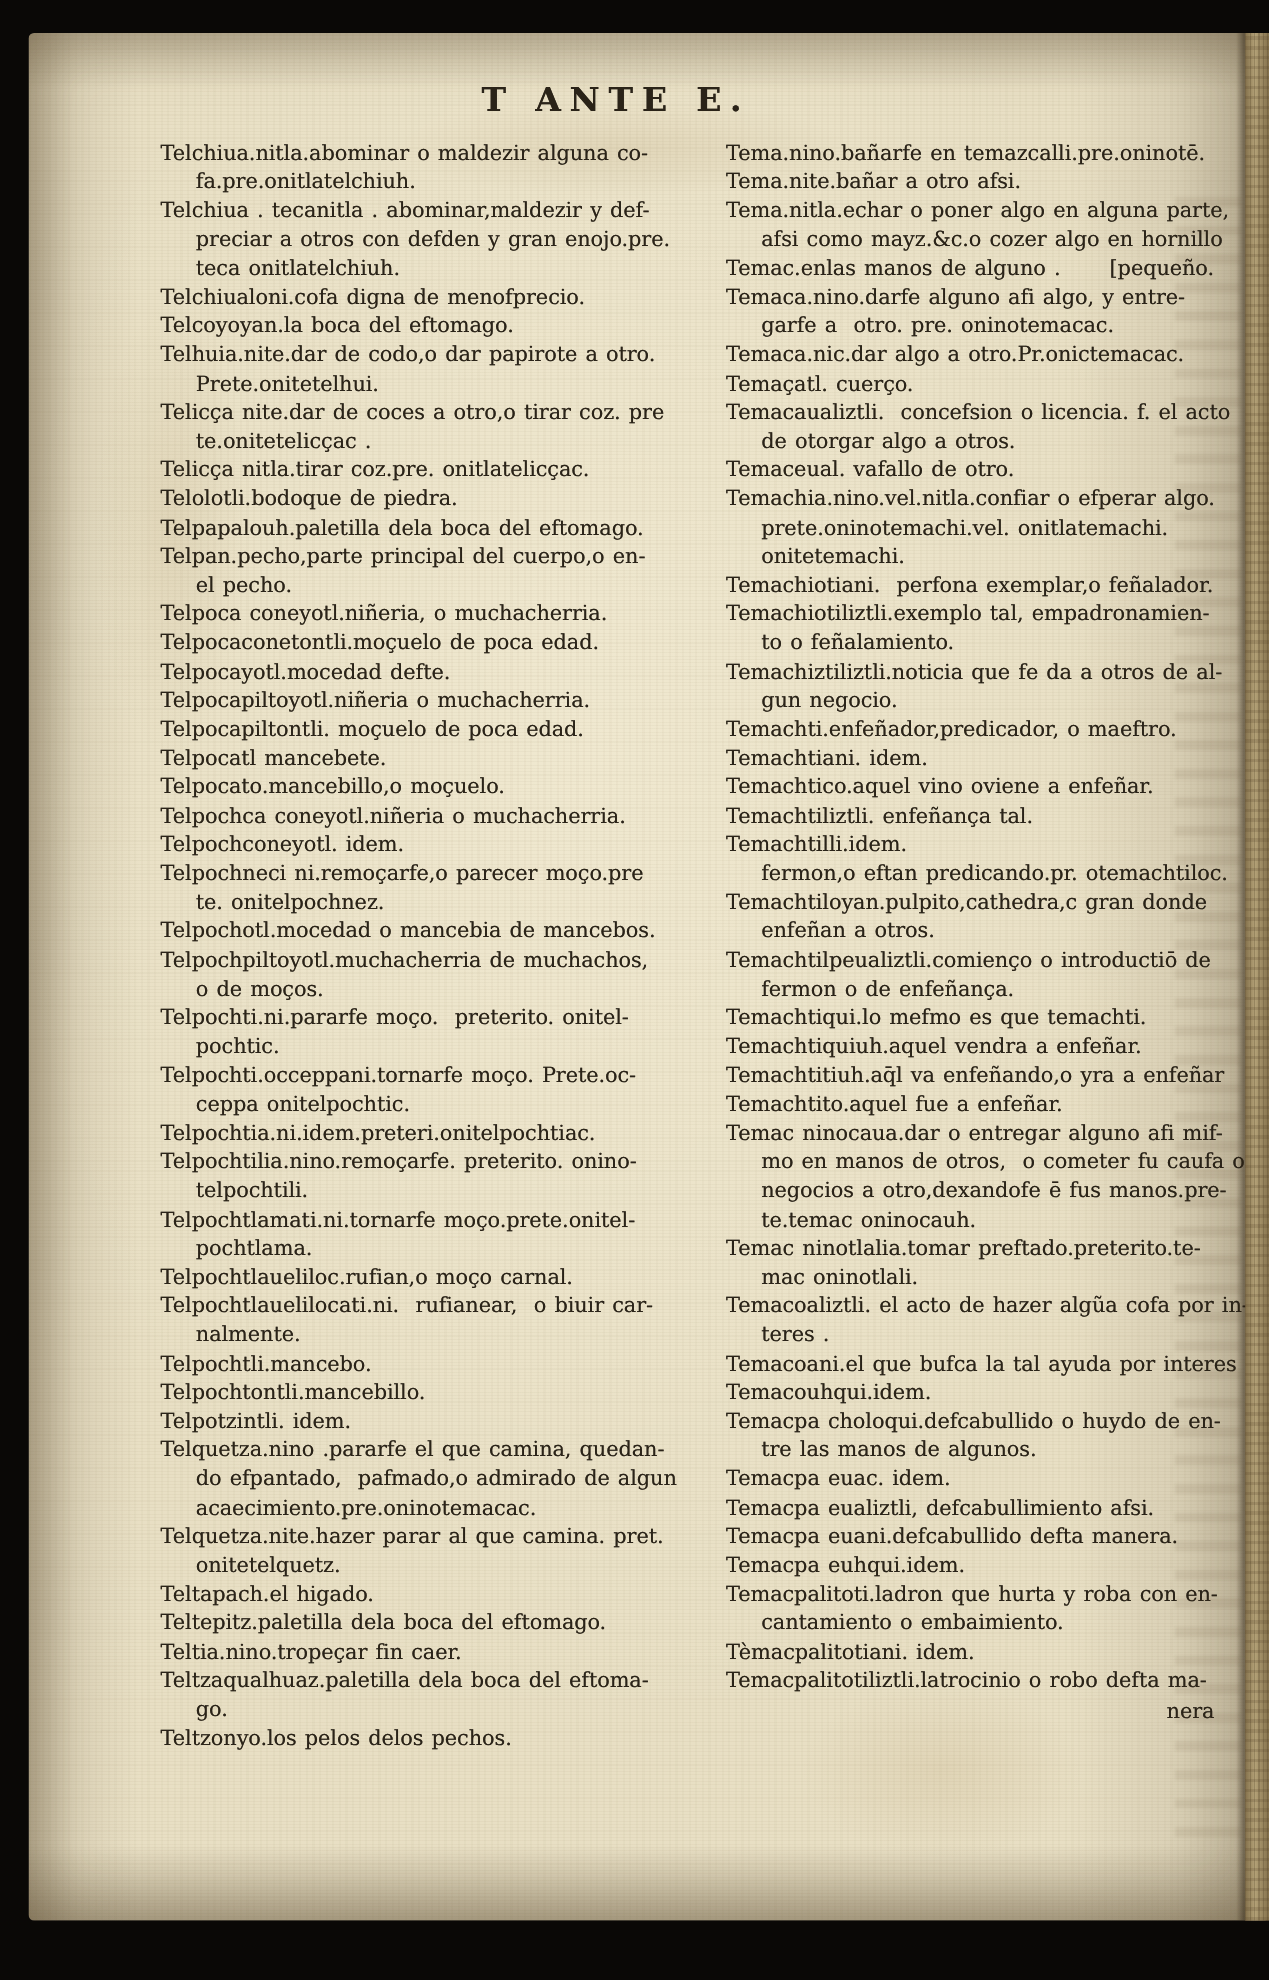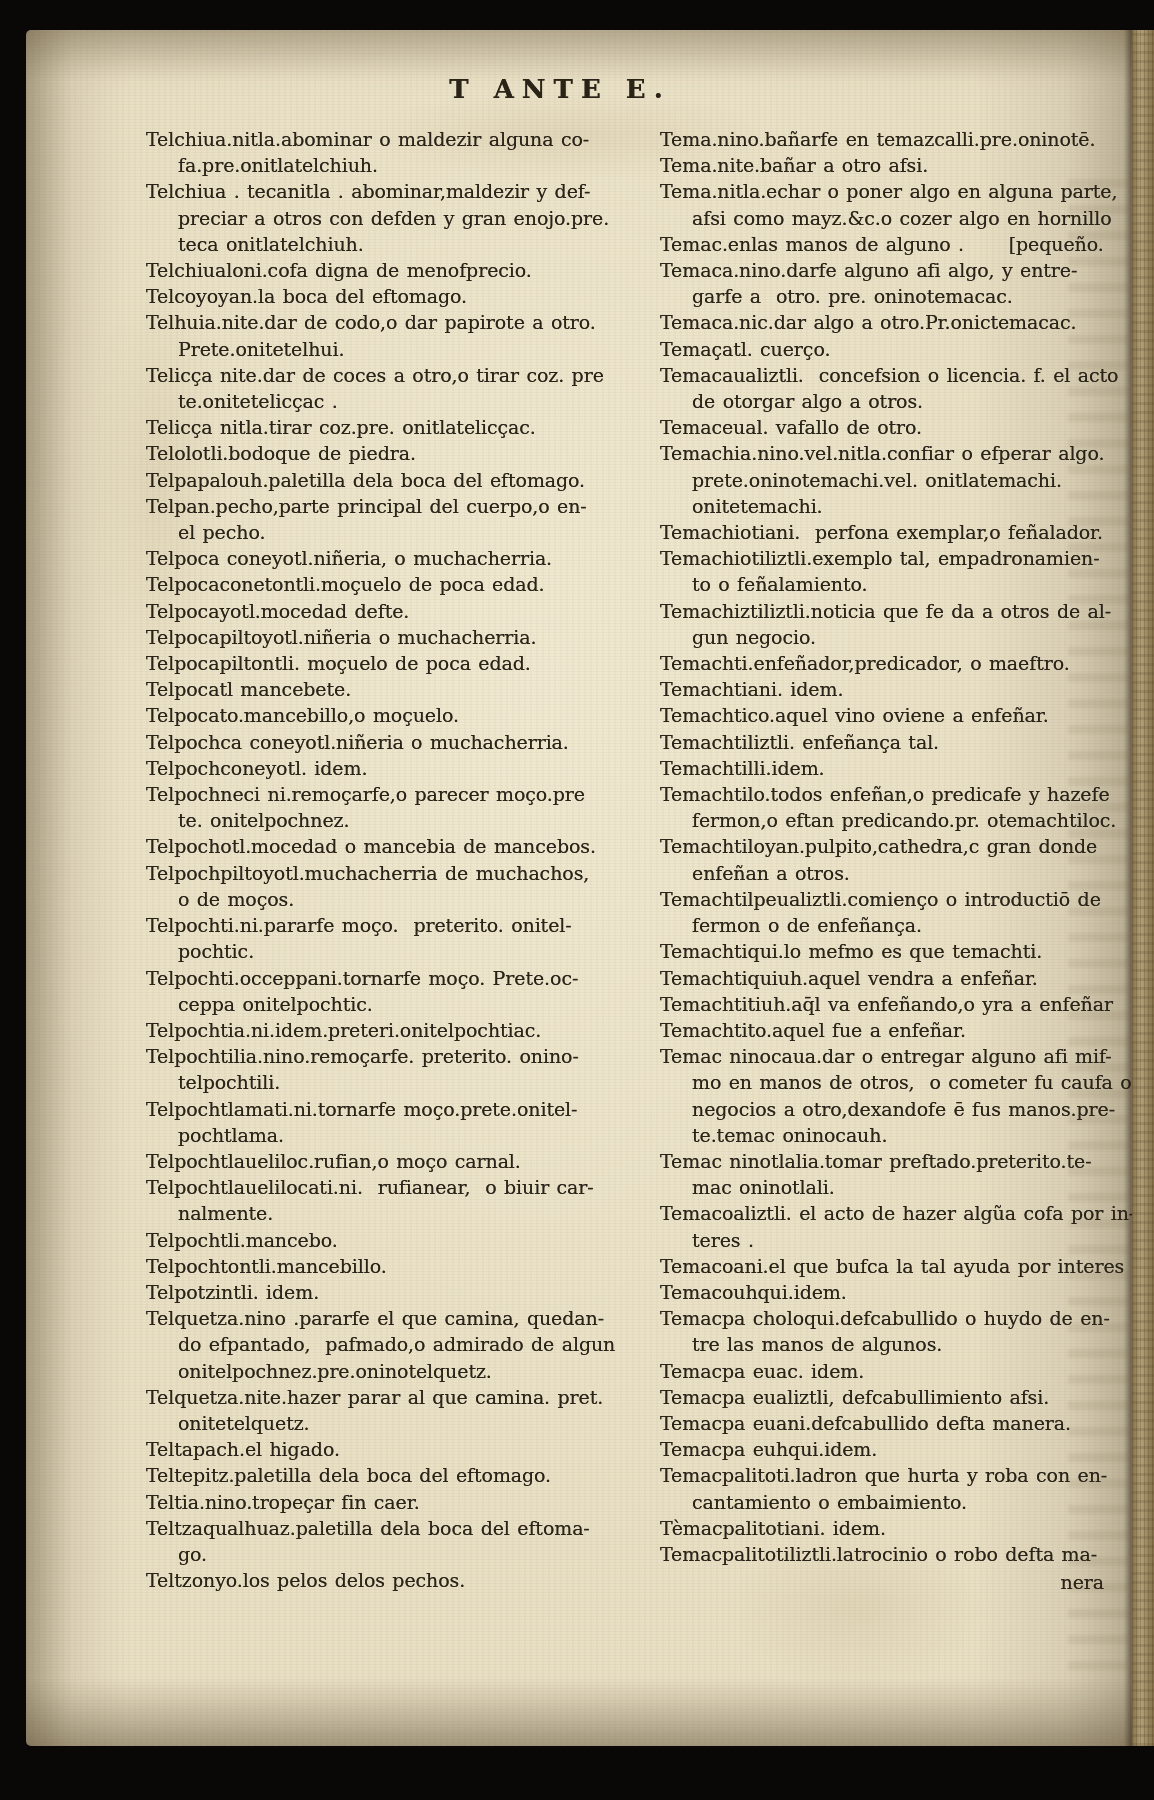--- a/index.html
+++ b/index.html
@@ -57,21 +57,21 @@
     position:absolute;right:26px;top:140px;width:60px;height:1500px;opacity:.16;
     background-image:repeating-linear-gradient(0deg, rgba(90,70,40,.5) 0 9px, rgba(0,0,0,0) 9px 26px);
     filter:blur(1.5px);
     pointer-events:none;
   }
 
   .header{
     position:absolute;top:44px;left:0;width:100%;
     padding-right:60px;box-sizing:border-box;
     text-align:center;
-    font-size:26px;font-weight:bold;letter-spacing:8px;
+    font-size:30px;font-weight:bold;letter-spacing:8px;
     color:var(--ink);
     text-shadow:0 0 .6px rgba(42,35,24,.8);
   }
 
   .col{
     position:absolute;top:96px;width:484px;
     font-size:19px;line-height:26.2px;
     color:var(--ink);
     letter-spacing:-0.1px;word-spacing:1.5px;
     text-shadow:0 0 .6px rgba(42,35,24,.65);
@@ -206,21 +206,21 @@
       </div>
       <div class="entry">
         <div class="line">Telpochtontli.mancebillo.</div>
       </div>
       <div class="entry">
         <div class="line">Telpotzintli. idem.</div>
       </div>
       <div class="entry">
         <div class="line">Telquetza.nino .pararfe el que camina, quedan-</div>
         <div class="line cont">do efpantado,  pafmado,o admirado de algun</div>
-        <div class="line cont">onitelpochnez.pre.oninotelquetz.</div>
+        <div class="line cont">acaecimiento.pre.oninotemacac.</div>
       </div>
       <div class="entry">
         <div class="line">Telquetza.nite.hazer parar al que camina. pret.</div>
         <div class="line cont">onitetelquetz.</div>
       </div>
       <div class="entry">
         <div class="line">Teltapach.el higado.</div>
       </div>
       <div class="entry">
         <div class="line">Teltepitz.paletilla dela boca del eftomago.</div>
@@ -294,21 +294,20 @@
       <div class="entry">
         <div class="line">Temachtico.aquel vino oviene a enfeñar.</div>
       </div>
       <div class="entry">
         <div class="line">Temachtiliztli. enfeñança tal.</div>
       </div>
       <div class="entry">
         <div class="line">Temachtilli.idem.</div>
       </div>
       <div class="entry">
-        <div class="line">Temachtilo.todos enfeñan,o predicafe y hazefe</div>
         <div class="line cont">fermon,o eftan predicando.pr. otemachtiloc.</div>
       </div>
       <div class="entry">
         <div class="line">Temachtiloyan.pulpito,cathedra,c gran donde</div>
         <div class="line cont">enfeñan a otros.</div>
       </div>
       <div class="entry">
         <div class="line">Temachtilpeualiztli.comienço o introductiō de</div>
         <div class="line cont">fermon o de enfeñança.</div>
       </div>

